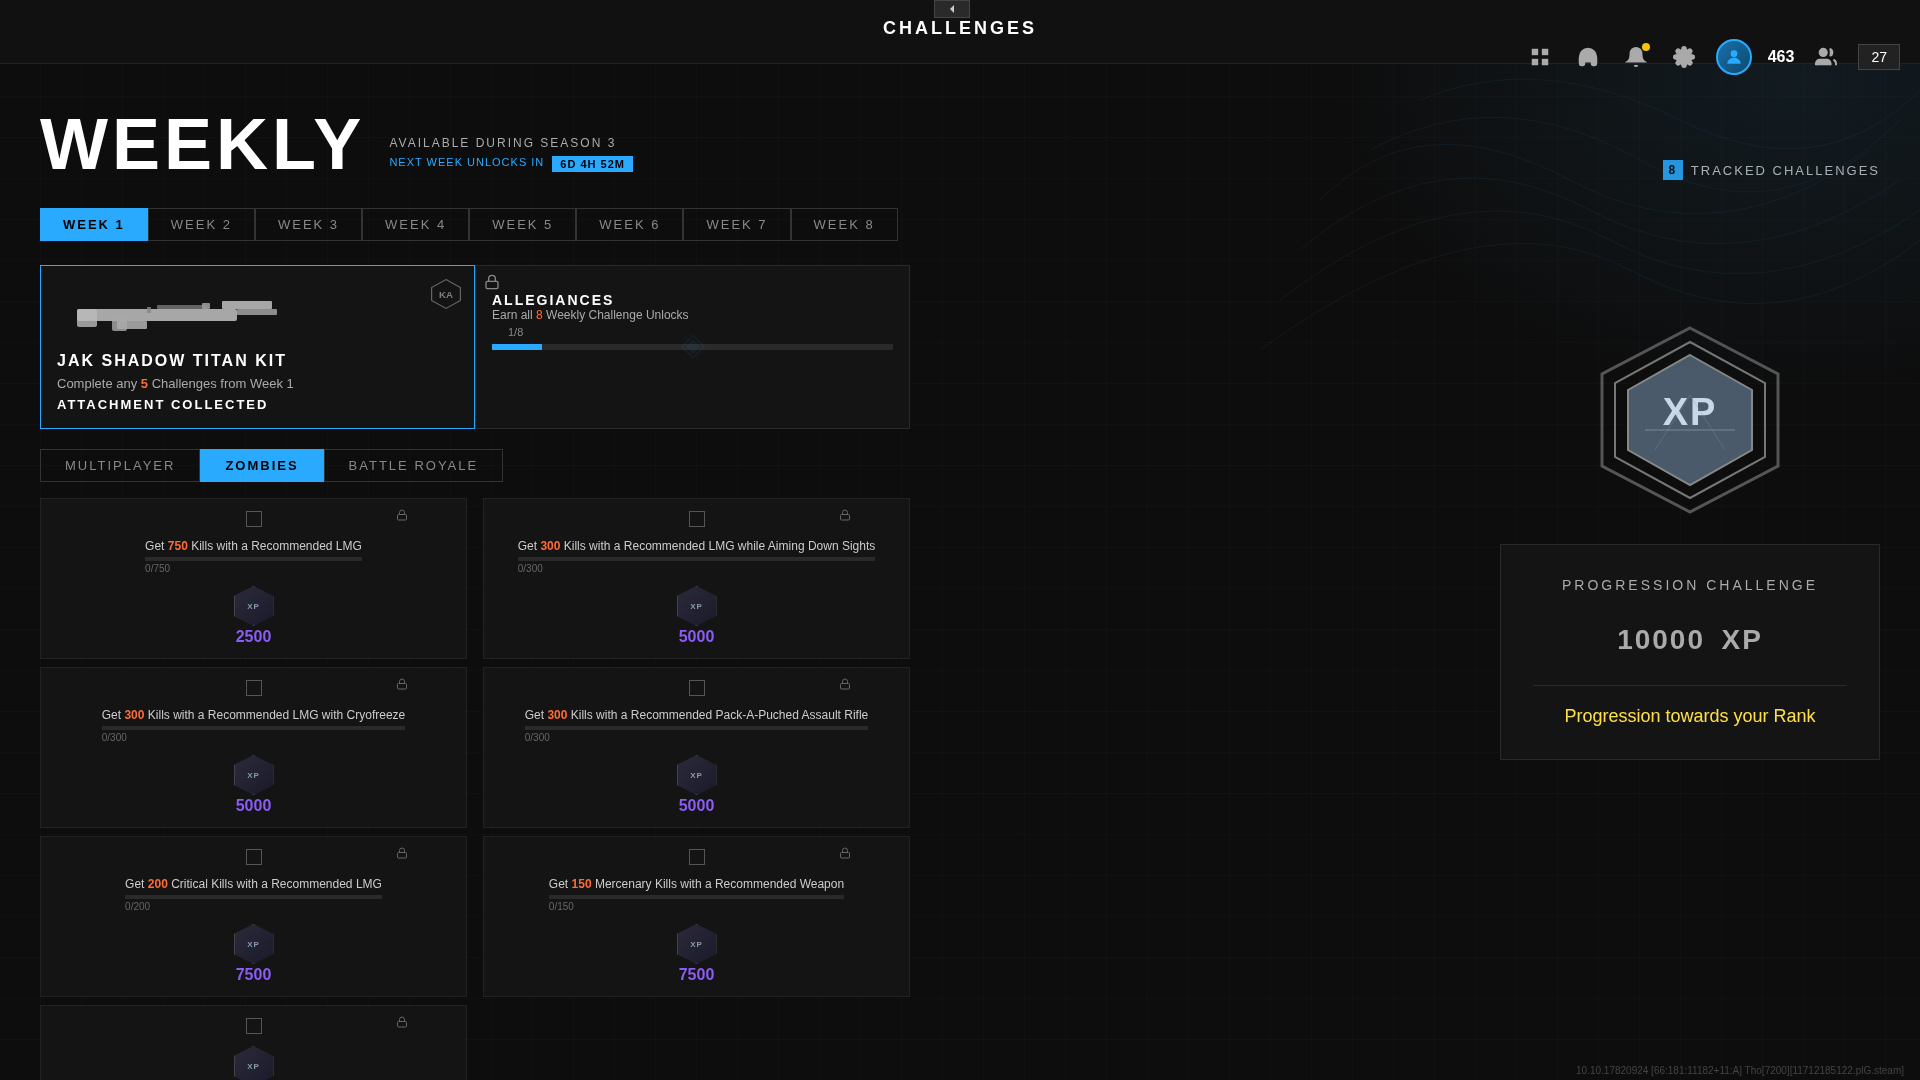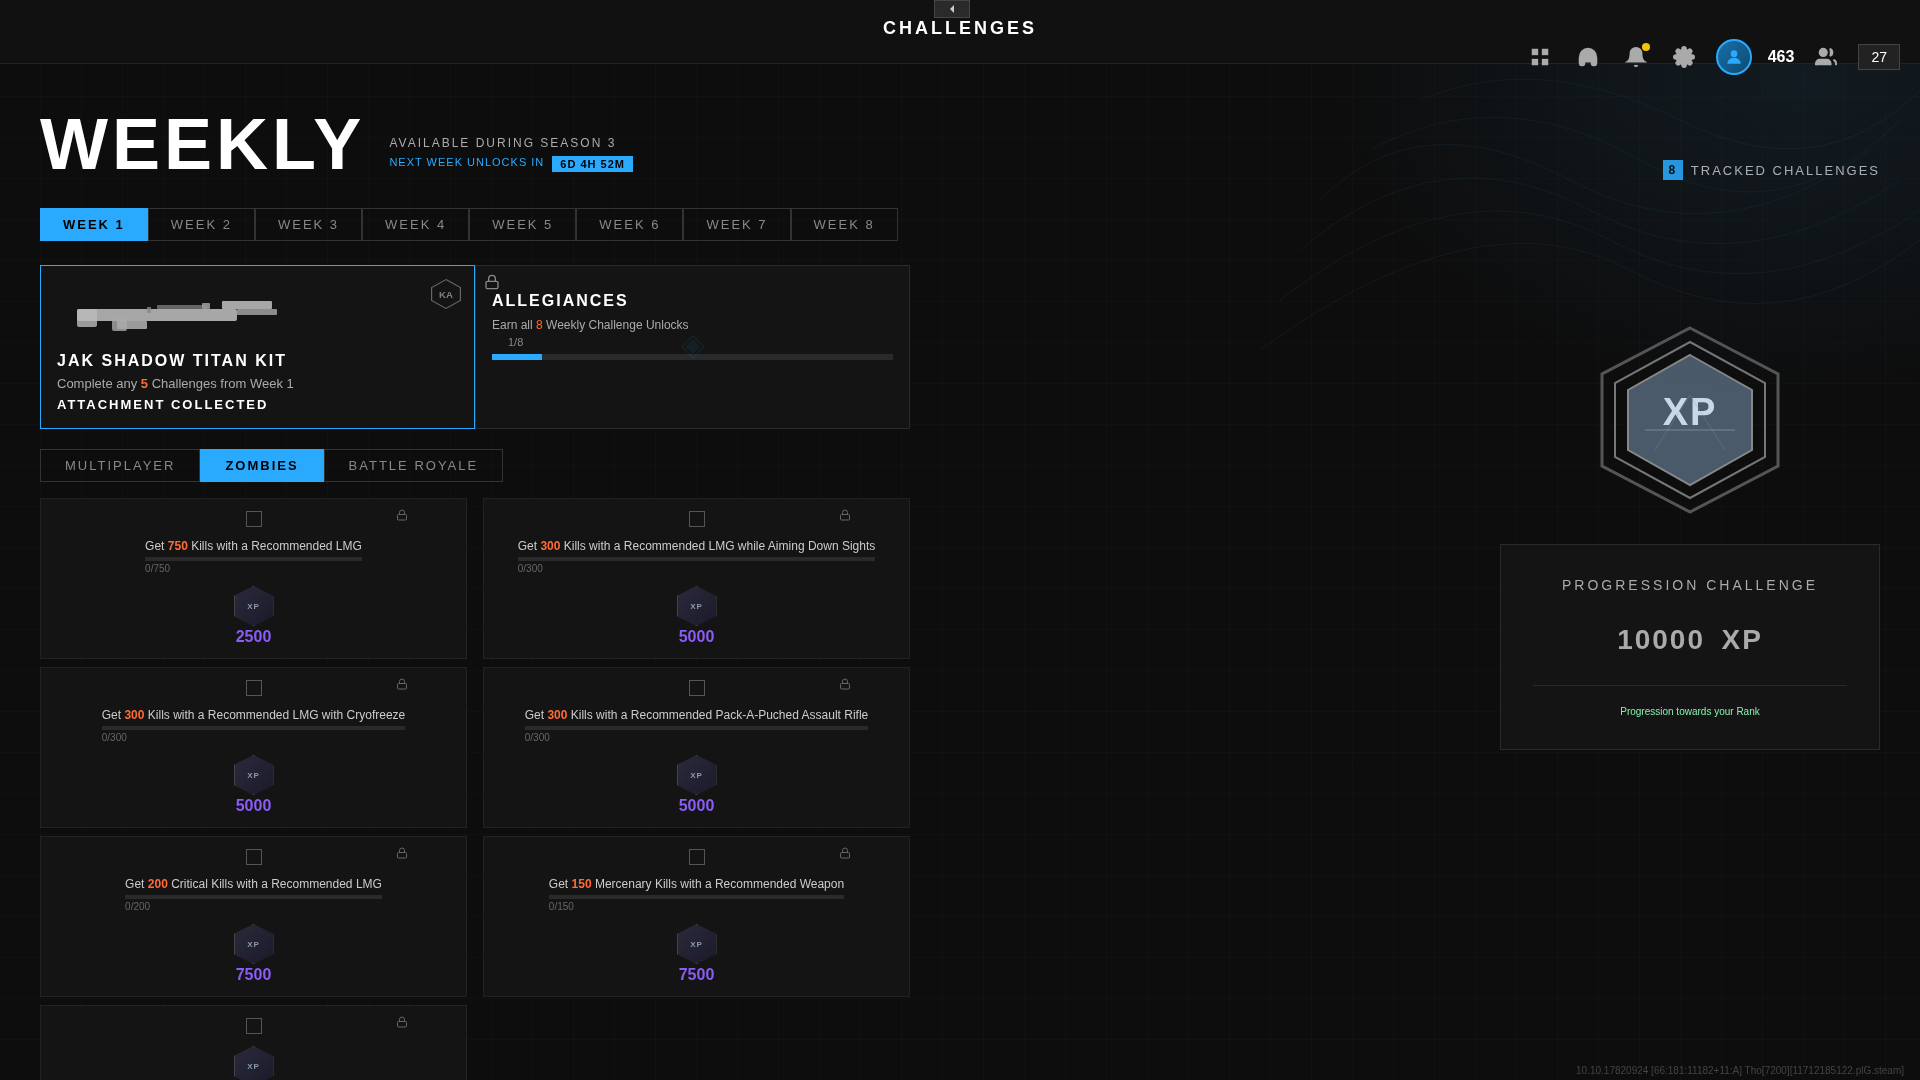--- a/index.html
+++ b/index.html
@@ -264,25 +264,24 @@
     }
 
     .card-status {
       font-size: 13px;
       font-weight: bold;
       letter-spacing: 2px;
       color: #fff;
     }
 
     .allegiances-title {
-      font-size: 16px;
+      font-size: 14px;
       font-weight: bold;
       letter-spacing: 2px;
       text-transform: uppercase;
-      margin-bottom: 8px;
     }
 
     .allegiances-desc {
       font-size: 12px;
       color: #aaa;
       margin-bottom: 4px;
     }
 
     .allegiances-desc span {
       color: #ff6b35;
@@ -460,22 +459,22 @@
       letter-spacing: 2px;
       margin-bottom: 24px;
     }
 
     .progression-xp span {
       font-size: 28px;
       color: #aaa;
     }
 
     .progression-desc {
-      font-size: 10px;
-      color: #86efac;
+      font-size: 18px;
+      color: #fde047;
     }
 
     
     .prog-divider {
       width: 100%;
       height: 1px;
       background: #2a2a2a;
       margin: 20px 0;
     }
 

